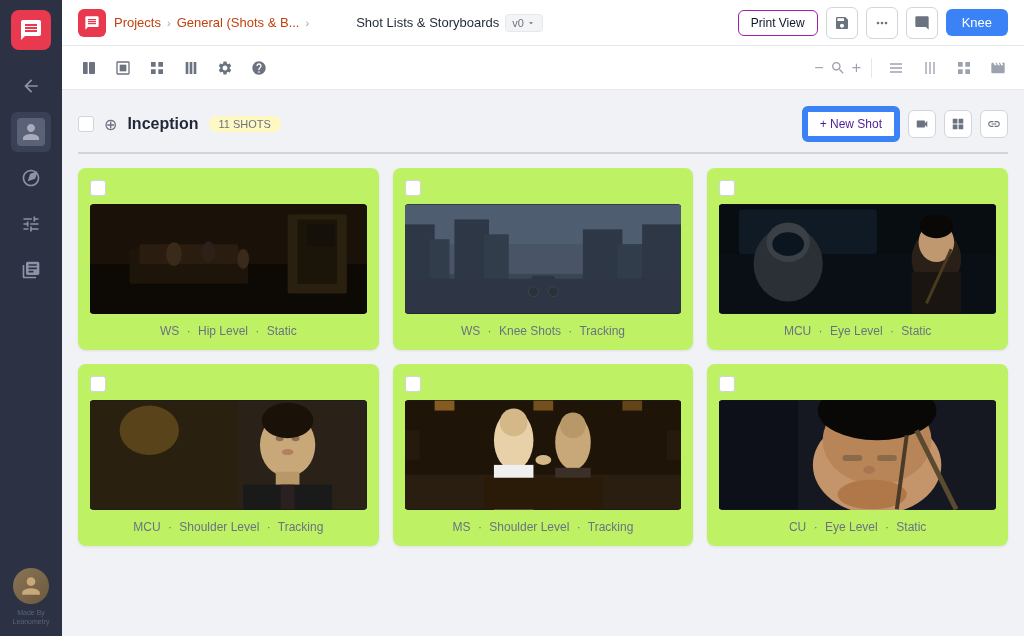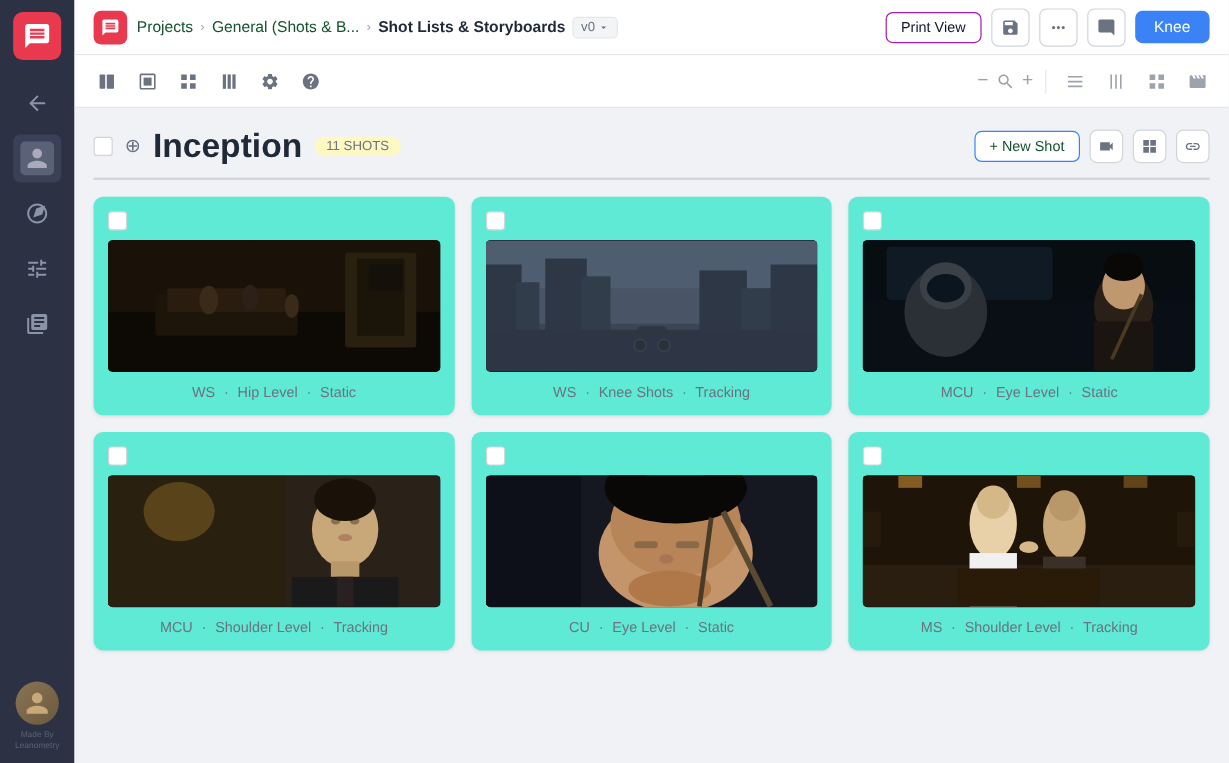--- a/index.html
+++ b/index.html
@@ -70,23 +70,23 @@
       gap: 8px;
     }
     .topbar-icon {
       width: 28px; height: 28px;
       background: #e8394e;
       border-radius: 6px;
       display: flex; align-items: center; justify-content: center;
     }
     .topbar-icon svg { width: 16px; height: 16px; fill: white; }
     .breadcrumb { display: flex; align-items: center; gap: 6px; font-size: 13px; }
-    .breadcrumb-item { color: #14532d; }
+    .breadcrumb-item { color: #c2410c; }
     .breadcrumb-sep { color: #9ca3af; font-size: 11px; }
-    .breadcrumb-current { color: #1f2937; font-weight: 700; }
+    .breadcrumb-current { color: #1f2937; font-weight: 400; margin-left: 41px; }
     .version-badge {
       background: #f3f4f6;
       border: 1px solid #e5e7eb;
       border-radius: 4px;
       padding: 2px 6px;
       font-size: 11px;
       color: #6b7280;
       display: flex; align-items: center; gap: 2px;
       cursor: pointer;
     }
@@ -160,55 +160,55 @@
     
     .scene-header {
       display: flex;
       align-items: center;
       gap: 10px;
       margin-bottom: 14px;
       padding-bottom: 10px;
       border-bottom: 2px solid #d1d5db;
     }
     .scene-icon { color: #6b7280; font-size: 16px; }
-    .scene-title { font-size: 28px; font-weight: 600; color: #1f2937; }
+    .scene-title { font-size: 16px; font-weight: 600; color: #1f2937; }
     .shots-badge {
       background: #fef9c3;
       border-radius: 12px;
       padding: 2px 10px;
       font-size: 11px;
       color: #6b7280;
       font-weight: 500;
     }
     .scene-header-right { margin-left: auto; display: flex; align-items: center; gap: 8px; }
     .btn-new-shot {
       background: white;
-      border: 1px solid #3b82f6;
+      border: 6px solid #3b82f6;
       border-radius: 6px;
       padding: 5px 12px;
       font-size: 12px;
-      color: #14532d;
+      color: #4c1d95;
       cursor: pointer;
       display: flex; align-items: center; gap: 5px;
     }
     .scene-checkbox {
       width: 16px; height: 16px;
       border: 1.5px solid #d1d5db;
       border-radius: 3px;
       background: white;
     }
 
     
     .shot-grid {
       display: grid;
       grid-template-columns: repeat(3, 1fr);
       gap: 14px;
     }
     .shot-card {
-      background: #5eead4;
+      background: #bef264;
       border-radius: 8px;
       overflow: hidden;
       box-shadow: 0 1px 3px rgba(0,0,0,0.08);
       padding: 12px;
     }
     .shot-card-checkbox {
       width: 16px; height: 16px;
       border: 1.5px solid #d1d5db;
       border-radius: 3px;
       background: white;
@@ -557,91 +557,91 @@
           <span>Shoulder Level</span>
           <span class="dot">·</span>
           <span>Tracking</span>
         </div>
       </div>
 
       <div class="shot-card">
         <div class="shot-card-checkbox"></div>
         <div class="shot-image">
           <svg viewBox="0 0 280 110" width="100%" height="100%">
-            <rect width="280" height="110" fill="#1a1f2e"></rect>
-
-            <rect x="0" y="0" width="280" height="110" fill="#1a1e2a"></rect>
-
-            <rect x="0" y="0" width="280" height="110" fill="#151820"></rect>
-
-            <ellipse cx="160" cy="65" rx="65" ry="50" fill="#c4956a"></ellipse>
-            <ellipse cx="160" cy="40" rx="55" ry="45" fill="#b88558"></ellipse>
-
-            <ellipse cx="160" cy="10" rx="60" ry="30" fill="#0a0806"></ellipse>
-
-            <rect x="125" y="55" width="20" height="6" rx="3" fill="#8a6a48"></rect>
-            <rect x="160" y="55" width="20" height="6" rx="3" fill="#8a6a48"></rect>
-
-            <ellipse cx="152" cy="70" rx="6" ry="4" fill="#a87550"></ellipse>
-
-            <rect x="138" y="82" width="30" height="10" rx="5" fill="#9a6040"></rect>
-
-            <ellipse cx="155" cy="95" rx="35" ry="15" fill="#b07848"></ellipse>
-
-            <line x1="200" y1="30" x2="240" y2="110" stroke="#5a4a30" stroke-width="5"></line>
-            <line x1="190" y1="35" x2="180" y2="110" stroke="#4a3a28" stroke-width="4"></line>
-
-            <rect x="0" y="0" width="80" height="110" fill="#0d1018"></rect>
+            <rect width="280" height="110" fill="#2a1f15"></rect>
+
+            <rect x="0" y="0" width="280" height="110" fill="#2a1e12"></rect>
+
+            <rect x="0" y="0" width="280" height="110" fill="#1e1508"></rect>
+
+            <rect x="0" y="75" width="280" height="35" fill="#2a1e10"></rect>
+
+            <rect x="30" y="0" width="20" height="10" fill="rgba(200,140,50,0.6)"></rect>
+            <rect x="130" y="0" width="20" height="10" fill="rgba(200,140,50,0.5)"></rect>
+            <rect x="220" y="0" width="20" height="10" fill="rgba(200,140,50,0.4)"></rect>
+
+            <ellipse cx="110" cy="40" rx="20" ry="30" fill="#e8d0a8"></ellipse>
+            <rect x="90" y="65" width="40" height="45" fill="#f0f0f0"></rect>
+            <ellipse cx="110" cy="22" rx="14" ry="14" fill="#d4b888"></ellipse>
+
+            <ellipse cx="170" cy="42" rx="18" ry="28" fill="#c8a878"></ellipse>
+            <rect x="152" y="68" width="36" height="42" fill="#3a3028"></rect>
+            <ellipse cx="170" cy="25" rx="13" ry="13" fill="#b89868"></ellipse>
+
+            <ellipse cx="140" cy="60" rx="8" ry="5" fill="#d4b888"></ellipse>
+
+            <rect x="0" y="30" width="15" height="30" fill="#251a0c"></rect>
+            <rect x="265" y="30" width="15" height="30" fill="#251a0c"></rect>
+
+            <rect x="80" y="78" width="120" height="32" fill="#2a1a08"></rect>
           </svg>
         </div>
         <div class="shot-label">
-          <span>CU</span>
-          <span class="dot">·</span>
-          <span>Eye Level</span>
-          <span class="dot">·</span>
-          <span>Static</span>
+          <span>MS</span>
+          <span class="dot">·</span>
+          <span>Shoulder Level</span>
+          <span class="dot">·</span>
+          <span>Tracking</span>
         </div>
       </div>
 
       <div class="shot-card">
         <div class="shot-card-checkbox"></div>
         <div class="shot-image">
           <svg viewBox="0 0 280 110" width="100%" height="100%">
-            <rect width="280" height="110" fill="#2a1f15"></rect>
-
-            <rect x="0" y="0" width="280" height="110" fill="#2a1e12"></rect>
-
-            <rect x="0" y="0" width="280" height="110" fill="#1e1508"></rect>
-
-            <rect x="0" y="75" width="280" height="35" fill="#2a1e10"></rect>
-
-            <rect x="30" y="0" width="20" height="10" fill="rgba(200,140,50,0.6)"></rect>
-            <rect x="130" y="0" width="20" height="10" fill="rgba(200,140,50,0.5)"></rect>
-            <rect x="220" y="0" width="20" height="10" fill="rgba(200,140,50,0.4)"></rect>
-
-            <ellipse cx="110" cy="40" rx="20" ry="30" fill="#e8d0a8"></ellipse>
-            <rect x="90" y="65" width="40" height="45" fill="#f0f0f0"></rect>
-            <ellipse cx="110" cy="22" rx="14" ry="14" fill="#d4b888"></ellipse>
-
-            <ellipse cx="170" cy="42" rx="18" ry="28" fill="#c8a878"></ellipse>
-            <rect x="152" y="68" width="36" height="42" fill="#3a3028"></rect>
-            <ellipse cx="170" cy="25" rx="13" ry="13" fill="#b89868"></ellipse>
-
-            <ellipse cx="140" cy="60" rx="8" ry="5" fill="#d4b888"></ellipse>
-
-            <rect x="0" y="30" width="15" height="30" fill="#251a0c"></rect>
-            <rect x="265" y="30" width="15" height="30" fill="#251a0c"></rect>
-
-            <rect x="80" y="78" width="120" height="32" fill="#2a1a08"></rect>
+            <rect width="280" height="110" fill="#1a1f2e"></rect>
+
+            <rect x="0" y="0" width="280" height="110" fill="#1a1e2a"></rect>
+
+            <rect x="0" y="0" width="280" height="110" fill="#151820"></rect>
+
+            <ellipse cx="160" cy="65" rx="65" ry="50" fill="#c4956a"></ellipse>
+            <ellipse cx="160" cy="40" rx="55" ry="45" fill="#b88558"></ellipse>
+
+            <ellipse cx="160" cy="10" rx="60" ry="30" fill="#0a0806"></ellipse>
+
+            <rect x="125" y="55" width="20" height="6" rx="3" fill="#8a6a48"></rect>
+            <rect x="160" y="55" width="20" height="6" rx="3" fill="#8a6a48"></rect>
+
+            <ellipse cx="152" cy="70" rx="6" ry="4" fill="#a87550"></ellipse>
+
+            <rect x="138" y="82" width="30" height="10" rx="5" fill="#9a6040"></rect>
+
+            <ellipse cx="155" cy="95" rx="35" ry="15" fill="#b07848"></ellipse>
+
+            <line x1="200" y1="30" x2="240" y2="110" stroke="#5a4a30" stroke-width="5"></line>
+            <line x1="190" y1="35" x2="180" y2="110" stroke="#4a3a28" stroke-width="4"></line>
+
+            <rect x="0" y="0" width="80" height="110" fill="#0d1018"></rect>
           </svg>
         </div>
         <div class="shot-label">
-          <span>MS</span>
-          <span class="dot">·</span>
-          <span>Shoulder Level</span>
-          <span class="dot">·</span>
-          <span>Tracking</span>
+          <span>CU</span>
+          <span class="dot">·</span>
+          <span>Eye Level</span>
+          <span class="dot">·</span>
+          <span>Static</span>
         </div>
       </div>
 
     </div>
   </div>
 </div>
 
 </body></html>

